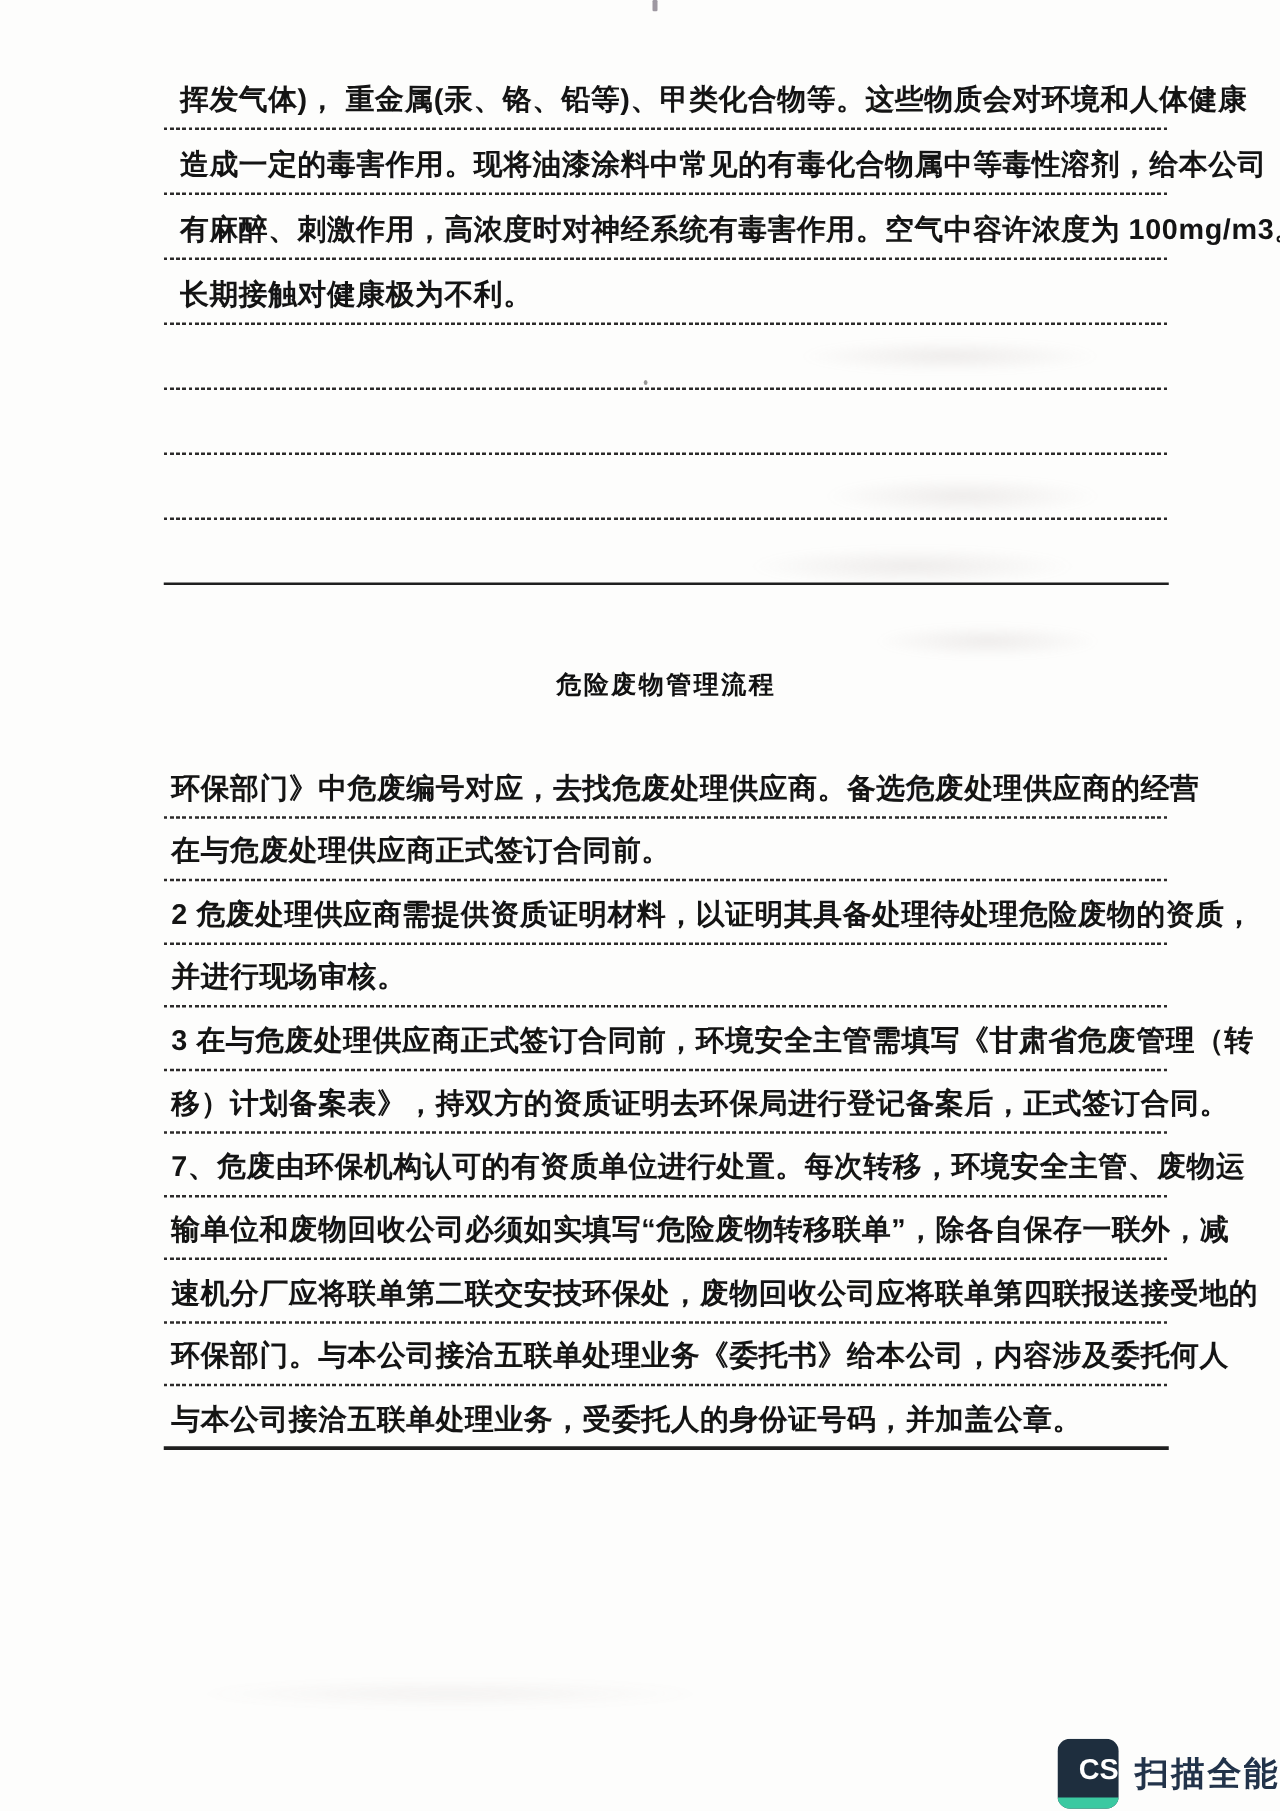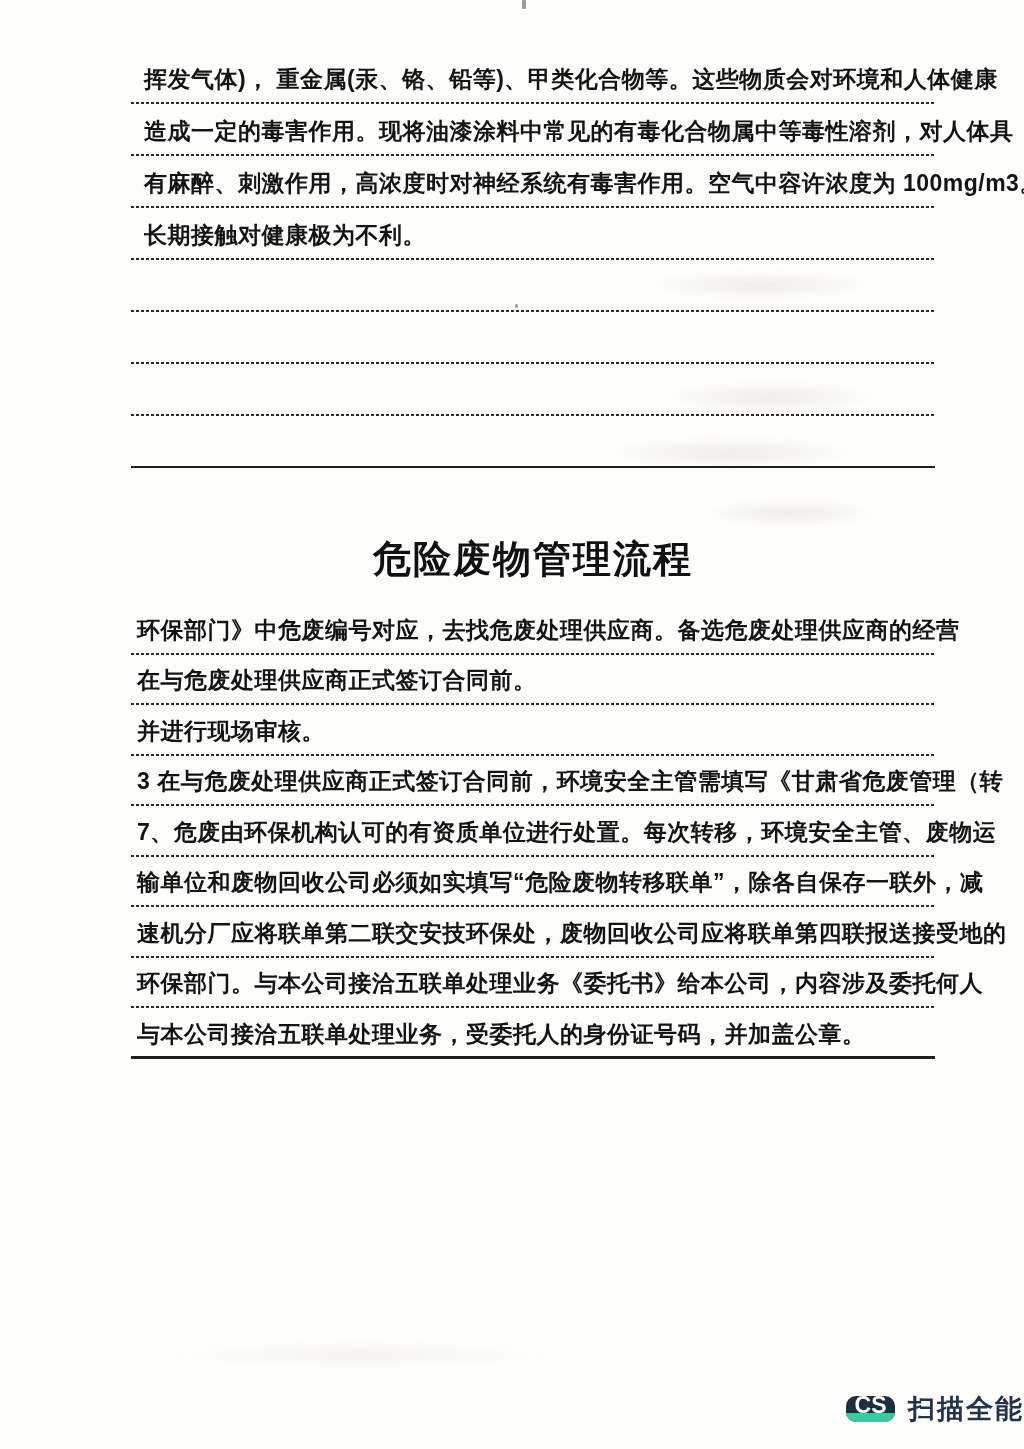--- a/index.html
+++ b/index.html
@@ -29,21 +29,21 @@
   .line-text{
     position:absolute;left:6px;bottom:9px;
     font-size:23px;font-weight:600;letter-spacing:.5px;
     color:#141414;
   }
   .intro-group .line-text{left:13px;}
   
   .doc-title{
     position:absolute;top:534px;left:131px;width:804px;
     text-align:center;
-    font-size:38px;font-weight:700;letter-spacing:2px;
+    font-size:20px;font-weight:700;letter-spacing:2px;
     color:#111;
   }
   
   .artifact{position:absolute;pointer-events:none;}
   .tick-top{left:522px;top:0;width:4px;height:9px;background:#8d8691;border-radius:1px;opacity:.85;}
   .dot-mid{left:515px;top:304px;width:3px;height:4px;background:#7d7d7d;border-radius:50%;opacity:.8;}
   .smudge{
     background:radial-gradient(closest-side,rgba(150,135,135,.14),rgba(150,135,135,0));
     filter:blur(3px);border-radius:50%;
   }
@@ -51,22 +51,22 @@
   .sm2{left:660px;top:382px;width:220px;height:30px;}
   .sm3{left:600px;top:438px;width:260px;height:30px;}
   .sm4{left:700px;top:500px;width:180px;height:26px;}
   .sm5{left:150px;top:1344px;width:420px;height:22px;filter:blur(4px);opacity:.7;}
   
   .watermark{
     position:absolute;left:846px;top:1391px;
     display:flex;align-items:center;gap:13px;
   }
   .wm-icon{
-    position:relative;width:49px;height:26px;border-radius:10px;
-    overflow:hidden;display:flex;align-items:center;justify-content:center;
+    position:relative;width:49px;height:56px;border-radius:10px;
+    overflow:hidden;display:flex;align-items:center;justify-content:flex-end;
     flex:0 0 auto;
   }
   .wm-icon-bg{position:absolute;inset:0;}
   .wm-icon-accent{position:absolute;left:0;right:0;bottom:0;height:9px;}
   .wm-icon-text{
     position:relative;z-index:2;margin-bottom:7px;
     color:#fff;font-weight:800;font-size:23px;letter-spacing:0;
     font-family:"Liberation Sans","DejaVu Sans",sans-serif;
   }
   .wm-label{
@@ -87,21 +87,21 @@
   <div class="artifact smudge sm4"></div>
   <div class="artifact smudge sm5"></div>
 
   <div class="line-group intro-group">
 
       <div class="line" data-rule="dashed">
         <span class="line-text">挥发气体)， 重金属(汞、铬、铅等)、甲类化合物等。这些物质会对环境和人体健康</span>
       </div>
 
       <div class="line" data-rule="dashed">
-        <span class="line-text">造成一定的毒害作用。现将油漆涂料中常见的有毒化合物属中等毒性溶剂，对人体具</span>
+        <span class="line-text">造成一定的毒害作用。现将油漆涂料中常见的有毒化合物属中等毒性溶剂，给本公司</span>
       </div>
 
       <div class="line" data-rule="dashed">
         <span class="line-text">有麻醉、刺激作用，高浓度时对神经系统有毒害作用。空气中容许浓度为 100mg/m3。</span>
       </div>
 
       <div class="line" data-rule="dashed">
         <span class="line-text">长期接触对健康极为不利。</span>
       </div>
 
@@ -128,29 +128,35 @@
 
 
       <div class="line" data-rule="dashed">
         <span class="line-text">环保部门》中危废编号对应，去找危废处理供应商。备选危废处理供应商的经营</span>
       </div>
 
       <div class="line" data-rule="dashed">
         <span class="line-text">在与危废处理供应商正式签订合同前。</span>
       </div>
 
+      <div class="line" data-rule="dashed">
+        <span class="line-text">2 危废处理供应商需提供资质证明材料，以证明其具备处理待处理危险废物的资质，</span>
+      </div>
 
       <div class="line" data-rule="dashed">
         <span class="line-text">并进行现场审核。</span>
       </div>
 
       <div class="line" data-rule="dashed">
         <span class="line-text">3 在与危废处理供应商正式签订合同前，环境安全主管需填写《甘肃省危废管理（转</span>
       </div>
 
+      <div class="line" data-rule="dashed">
+        <span class="line-text">移）计划备案表》，持双方的资质证明去环保局进行登记备案后，正式签订合同。</span>
+      </div>
 
       <div class="line" data-rule="dashed">
         <span class="line-text">7、危废由环保机构认可的有资质单位进行处置。每次转移，环境安全主管、废物运</span>
       </div>
 
       <div class="line" data-rule="dashed">
         <span class="line-text">输单位和废物回收公司必须如实填写“危险废物转移联单”，除各自保存一联外，减</span>
       </div>
 
       <div class="line" data-rule="dashed">

